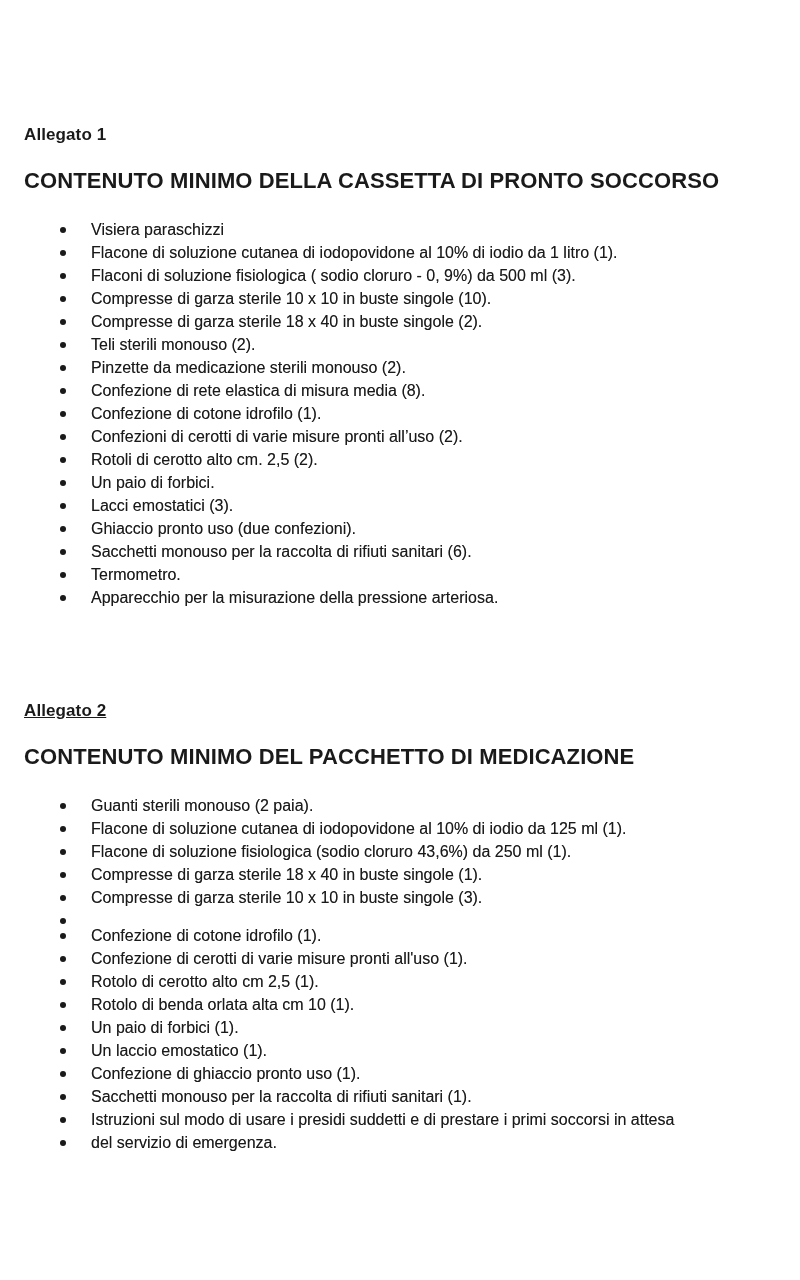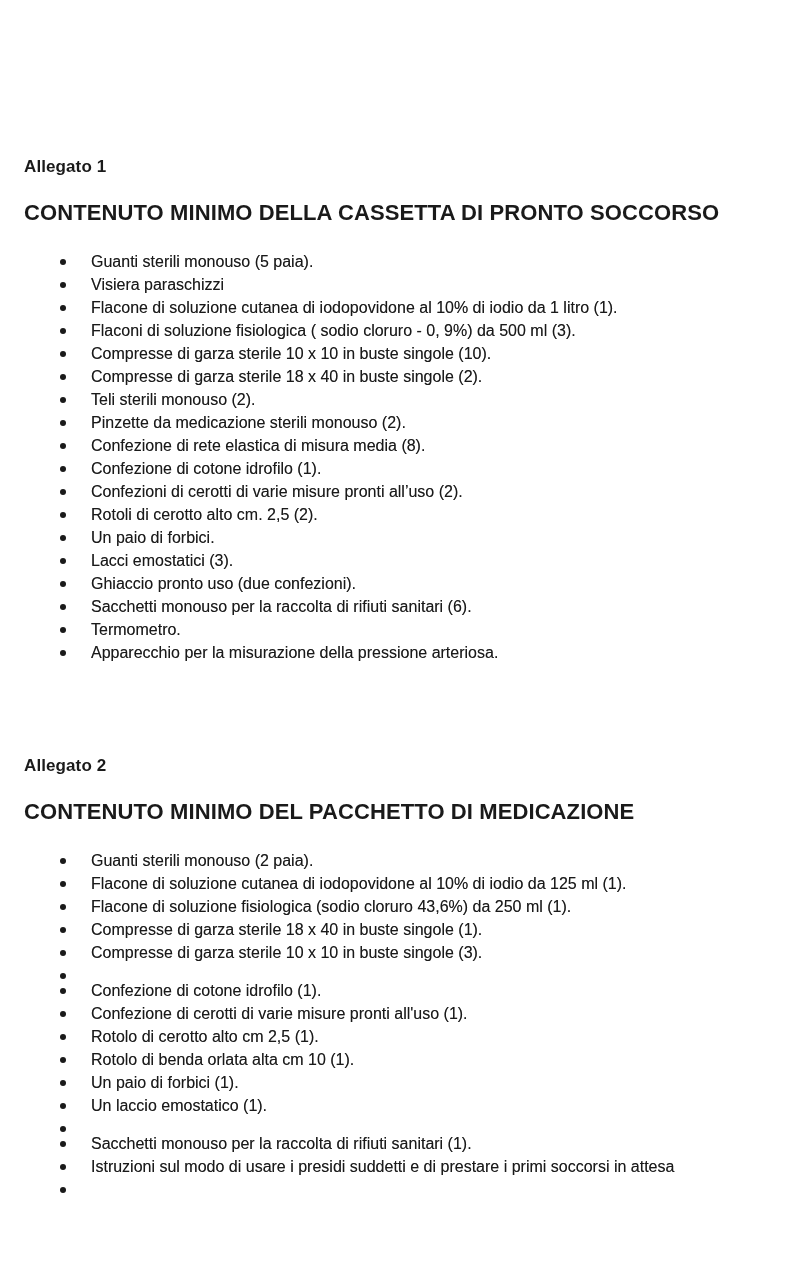--- a/index.html
+++ b/index.html
@@ -13,21 +13,20 @@
     font-family: "Liberation Sans", sans-serif;
     color: #1a1a1a;
     overflow: hidden;
   }
   .page {
     width: 800px;
     height: 906px;
     background: #ffffff;
     padding-top: 124px;
     box-sizing: border-box;
-    margin-top: 32px;
   }
   .annex-label {
     margin: 0 0 0 24px;
     font-size: 17px;
     font-weight: bold;
     line-height: 21px;
     letter-spacing: 0.1px;
   }
   .section-title {
     margin: 25px 0 0 24px;
@@ -56,36 +55,33 @@
     border-radius: 50%;
     background: #1a1a1a;
     margin-top: 9px;
     margin-right: 25px;
   }
   .item-text {
     white-space: nowrap;
   }
   .section-2 .annex-label {
     margin-top: 91px;
+    text-decoration: underline;
   }
 </style>
 </head>
 <body>
 
 <div class="page">
 
   <section class="section-1">
     <h2 class="annex-label">Allegato 1</h2>
     <h1 class="section-title">CONTENUTO MINIMO DELLA CASSETTA DI PRONTO SOCCORSO</h1>
     <ul class="item-list">
 
-        <li>
-          <span class="bullet"></span>
-          <span class="item-text">Guanti sterili monouso (5 paia).</span>
-        </li>
 
         <li>
           <span class="bullet"></span>
           <span class="item-text">Visiera paraschizzi</span>
         </li>
 
         <li>
           <span class="bullet"></span>
           <span class="item-text">Flacone di soluzione cutanea di iodopovidone al 10% di iodio da 1 litro (1).</span>
         </li>
@@ -226,31 +222,33 @@
           <span class="item-text">Un paio di forbici (1).</span>
         </li>
 
         <li>
           <span class="bullet"></span>
           <span class="item-text">Un laccio emostatico (1).</span>
         </li>
 
         <li>
           <span class="bullet"></span>
+          <span class="item-text">Confezione di ghiaccio pronto uso (1).</span>
         </li>
 
         <li>
           <span class="bullet"></span>
           <span class="item-text">Sacchetti monouso per la raccolta di rifiuti sanitari (1).</span>
         </li>
 
         <li>
           <span class="bullet"></span>
           <span class="item-text">Istruzioni sul modo di usare i presidi suddetti e di prestare i primi soccorsi in attesa</span>
         </li>
 
         <li>
           <span class="bullet"></span>
+          <span class="item-text">del servizio di emergenza.</span>
         </li>
       </ul>
   </section>
 
 </div>
 
 </body></html>

